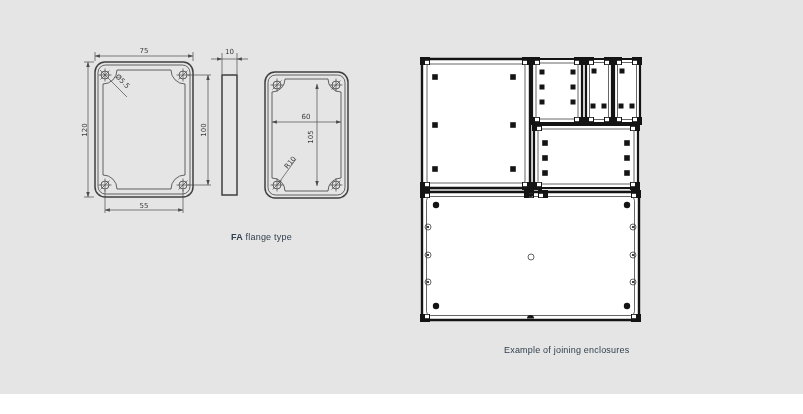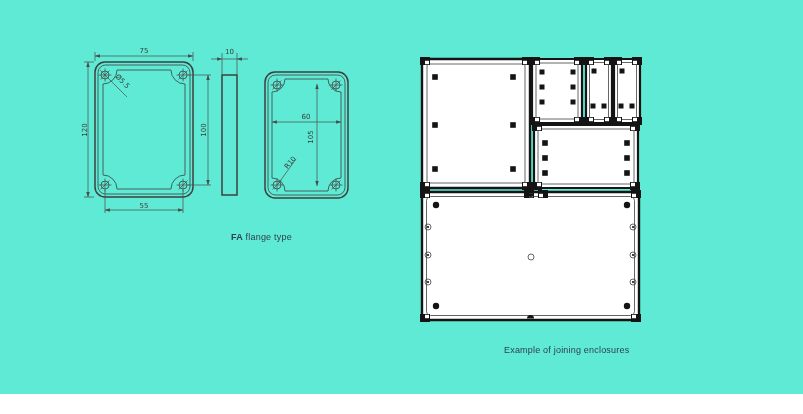--- a/index.html
+++ b/index.html
@@ -1,16 +1,16 @@
 <!DOCTYPE html>
 <html><head>
 <meta charset="utf-8">
 <style>
   html,body{margin:0;padding:0;background:#ffffff;}
-  #canvas{position:relative;width:803px;height:394px;background:#5eead4;overflow:hidden;
+  #canvas{position:relative;width:803px;height:394px;background:#e5e5e5;overflow:hidden;
           font-family:"Liberation Sans",sans-serif;}
   svg text{font-family:"DejaVu Sans",sans-serif;font-size:7px;fill:#3c3c3c;}
   .caption{position:absolute;font-size:9px;color:#31404f;letter-spacing:.2px;white-space:nowrap;}
   .caption b{font-weight:bold;padding-left:32px;}
   .dimline{stroke:#4a4a4a;stroke-width:0.7;fill:none;}
   .objline{stroke:#3f3f3f;fill:none;}
   .thin{stroke-width:0.8;}
   .mid{stroke-width:1.5;}
   .boxline{stroke:#141414;fill:#ffffff;}
 </style>

